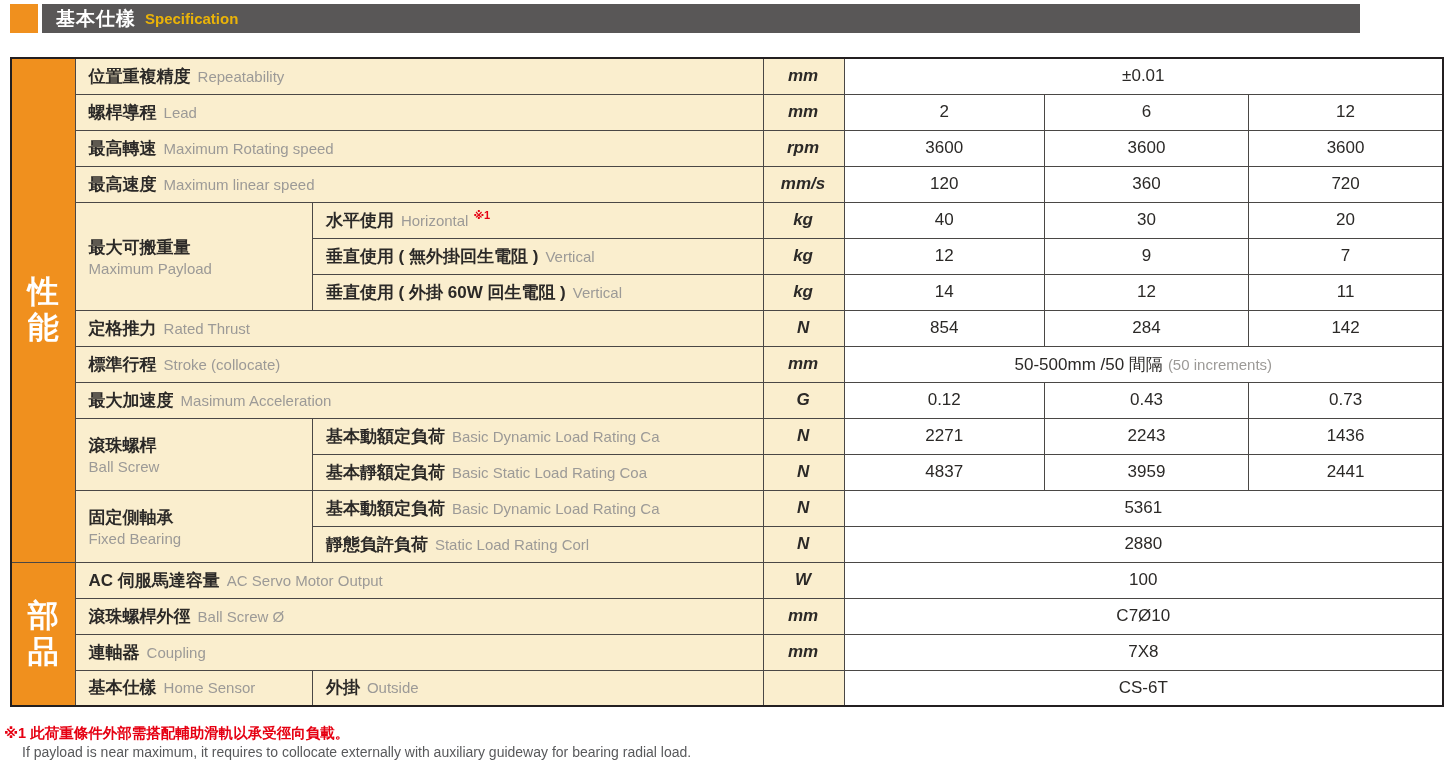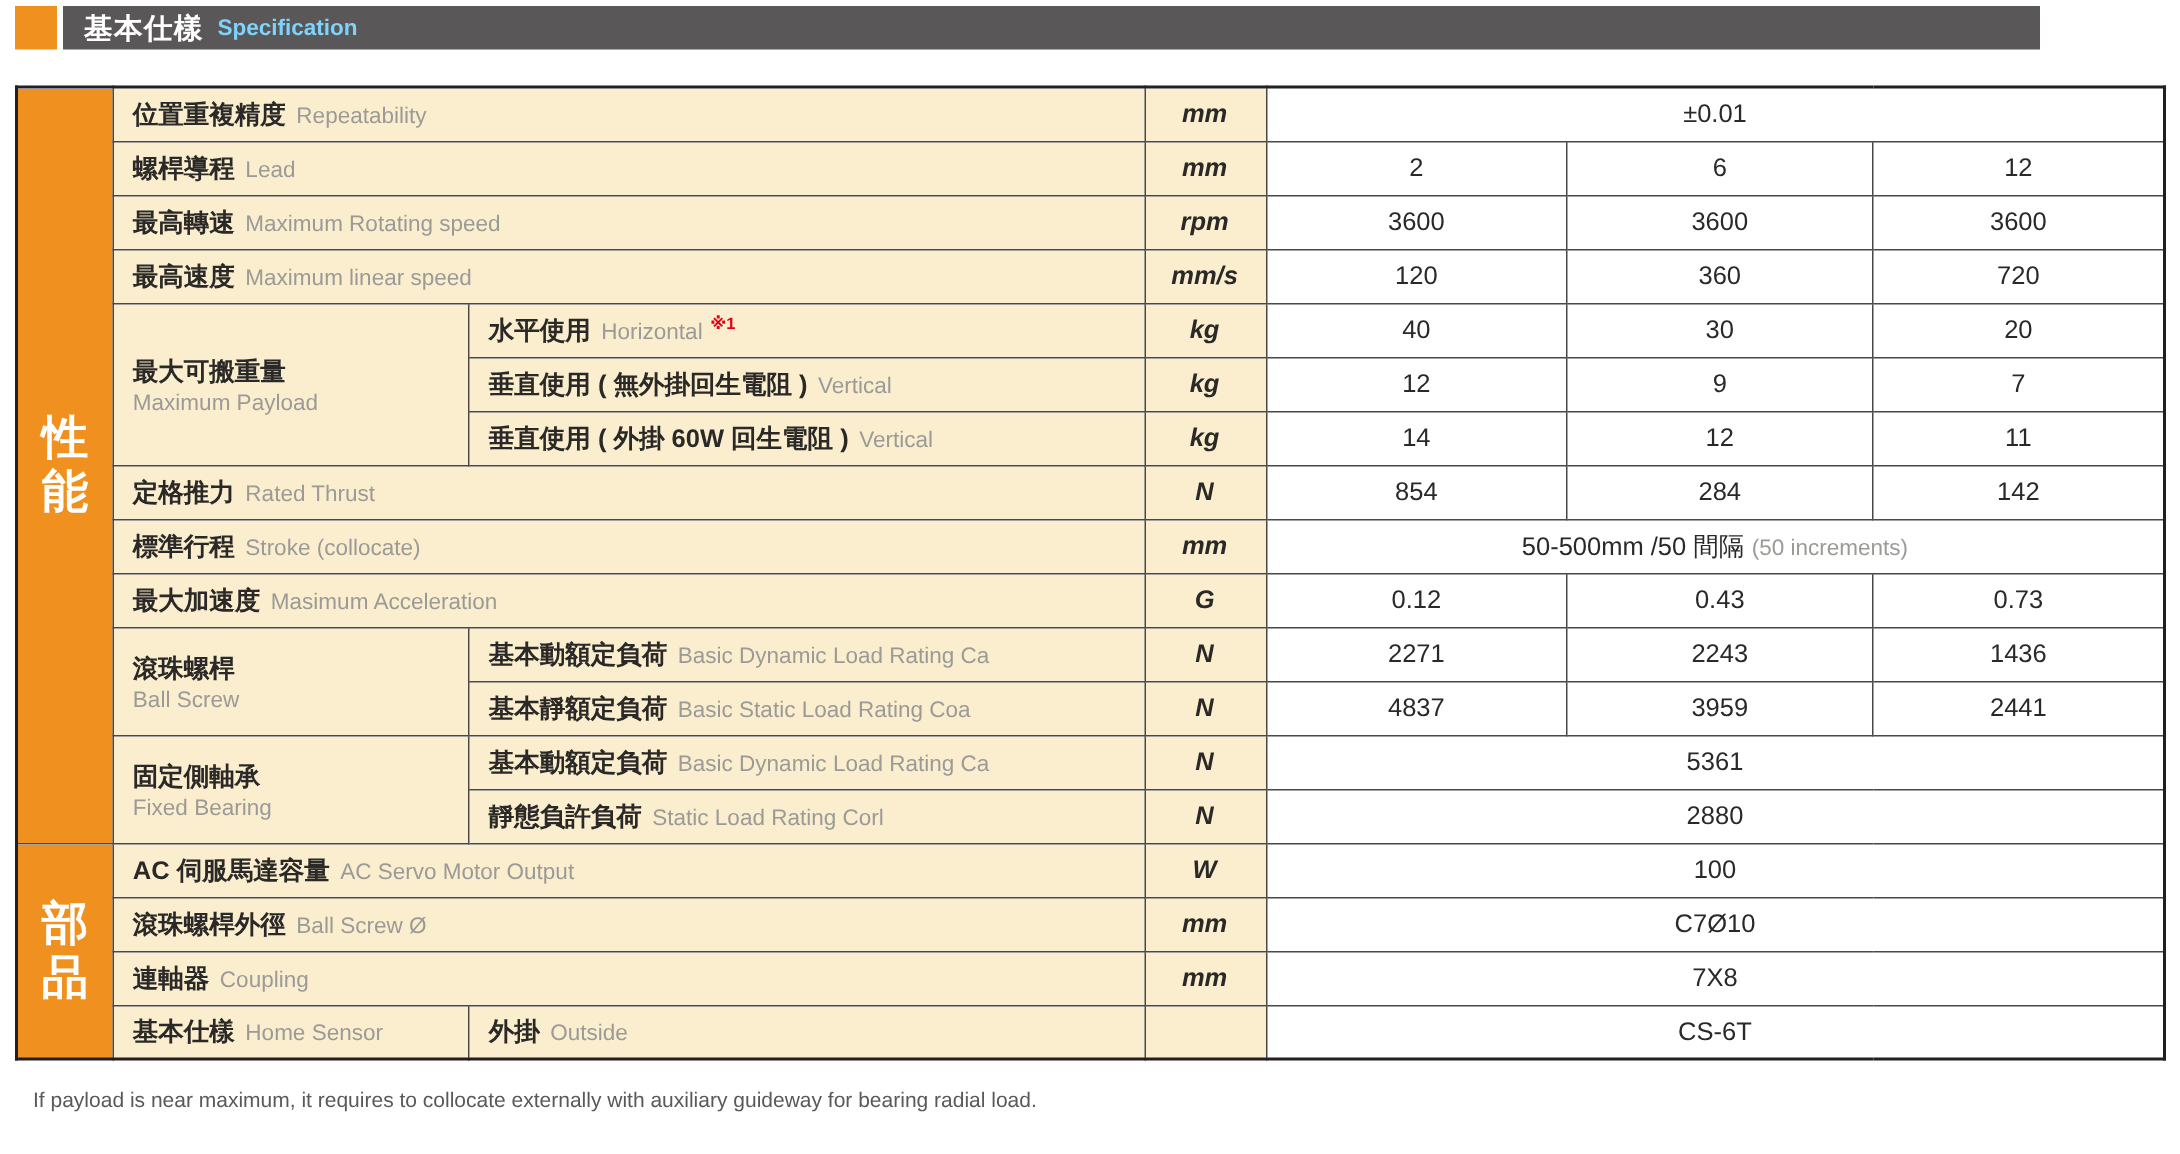--- a/index.html
+++ b/index.html
@@ -5,21 +5,21 @@
   html,body{margin:0;padding:0;background:#fff;}
   body{font-family:"Liberation Sans","DejaVu Sans",sans-serif;-webkit-font-smoothing:antialiased;}
   #page{position:relative;width:1453px;height:769px;background:#fff;overflow:hidden;}
 
   
   #header{position:absolute;left:0;top:4px;width:1360px;height:29px;}
   #header .orange-block{position:absolute;left:10px;top:0;width:28px;height:29px;background:#F0901E;}
   #header .bar{position:absolute;left:42px;top:0;right:0;height:29px;background:#595757;
     display:flex;align-items:center;padding-left:14px;box-sizing:border-box;}
   #header .t-zh{color:#fff;font-weight:bold;font-size:19px;letter-spacing:1px;}
-  #header .t-en{color:#7dd3fc;font-weight:bold;font-size:15px;margin-left:9px;}
+  #header .t-en{color:#eab308;font-weight:bold;font-size:15px;margin-left:9px;}
 
   
   #spec-table{position:absolute;left:10px;top:57px;width:1434px;border-collapse:collapse;
     table-layout:fixed;border:2px solid #231f20;}
   #spec-table td{border:1px solid #4a4745;height:36px;box-sizing:border-box;
     font-size:17px;color:#2b2927;vertical-align:middle;overflow:hidden;white-space:nowrap;}
   td.beige{background:#FAEECE;padding-left:13px;}
   td.unit{background:#FAEECE;text-align:center;font-weight:bold;padding-left:0;font-style:italic;}
   td.value{background:#fff;text-align:center;}
   .zh{font-weight:bold;color:#2b2927;text-align:right;}
@@ -192,16 +192,17 @@
         <tr>
           <td class="beige groupcell" rowspan="1"><span class="zh">基本仕樣</span><span class="en">Home Sensor</span></td>
           <td class="beige"><span class="zh">外掛</span><span class="en">Outside</span></td>
           <td class="unit"></td>
           <td class="value" colspan="3">CS-6T</td>
         </tr>
       </tbody>
   </table>
 
   <div id="footnote">
+    <div class="fn-zh">※1 此荷重條件外部需搭配輔助滑軌以承受徑向負載。</div>
     <div class="fn-en">If payload is near maximum, it requires to collocate externally with auxiliary guideway for bearing radial load.</div>
   </div>
 
 </div>
 
 </body></html>

